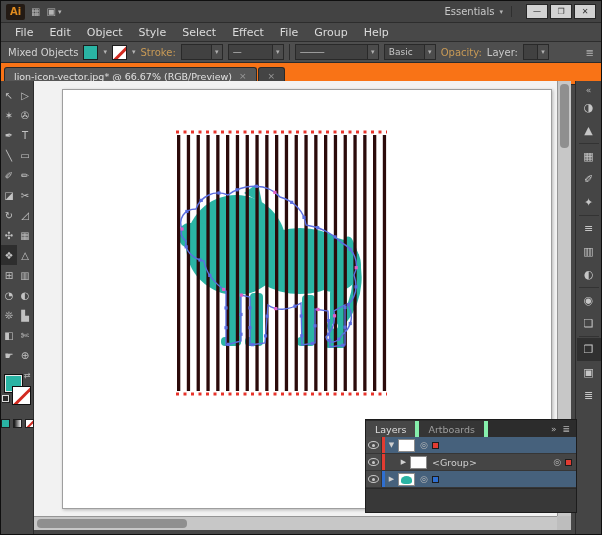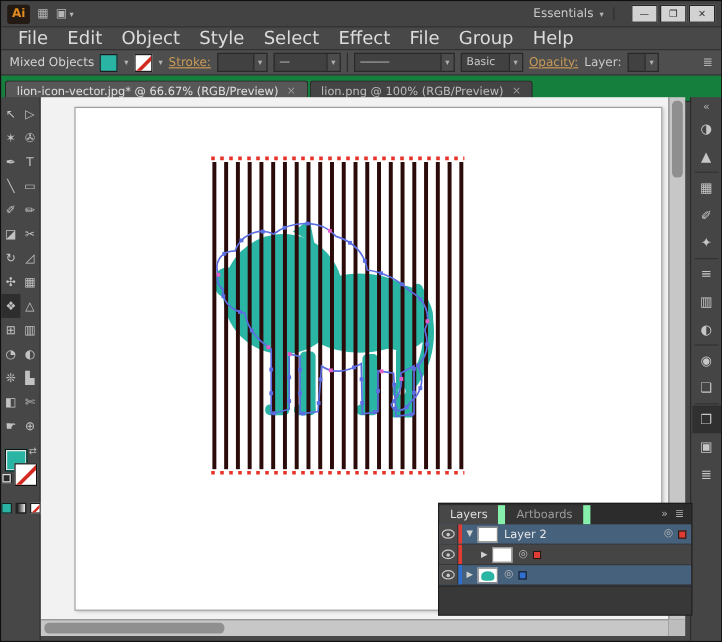--- a/index.html
+++ b/index.html
@@ -10,35 +10,35 @@
   .titlebar{position:absolute;left:0;top:0;right:0;height:22px;background:#434343;border-bottom:1px solid #2d2d2d;display:flex;align-items:center;gap:6px;padding:0 5px}
   .app-logo{width:19px;height:16px;background:#231a14;color:#e08b1f;font-weight:bold;font-size:10px;display:flex;align-items:center;justify-content:center;border-radius:2px}
   .tb-icon{color:#b5b5b5;font-size:10px;display:flex;align-items:center;gap:2px}
   .workspace{margin-left:auto;display:flex;align-items:center;gap:5px;color:#c9c9c9;font-size:10px;padding-right:8px;border-right:1px solid #2f2f2f}
   .win-btns{display:flex;gap:2px;margin-left:8px}
   .win-btn{width:22px;height:15px;background:#d2d2d2;border:1px solid #262626;color:#333;font-size:8px;display:flex;align-items:center;justify-content:center}
   .mini-arrow{font-size:7px;color:#b5b5b5}
 
   
   .menubar{position:absolute;left:0;top:22px;right:0;height:19px;background:#484848;border-bottom:1px solid #2d2d2d;display:flex;align-items:center;padding:0 6px}
-  .menu-item{padding:0 8px;font-size:15px;color:#dcdcdc}
+  .menu-item{padding:0 8px;font-size:11px;color:#dcdcdc}
 
   
   .controlbar{position:absolute;left:0;top:41px;right:0;height:21px;background:#4e4e4e;border-bottom:1px solid #2b2b2b;display:flex;align-items:center;padding:0 7px;gap:5px}
   .swatch{width:15px;height:15px;border:1px solid #1d1d1d;position:relative;flex:none}
   .swatch.none{background:#fff;overflow:hidden}
   .swatch.none::after{content:"";position:absolute;left:-4px;top:6px;width:24px;height:2.5px;background:#d22a20;transform:rotate(-45deg)}
-  .link{text-decoration:underline;color:#c89a56}
+  .link{color:#c89a56}
   .dd{height:16px;background:#414141;border:1px solid #292929;display:flex;align-items:center;color:#c9c9c9;overflow:hidden;flex:none}
   .ddval{flex:1;padding:0 4px;white-space:nowrap;font-size:9px}
   .ddarr{width:11px;height:100%;background:#4c4c4c;border-left:1px solid #292929;display:flex;align-items:center;justify-content:center;font-size:7px;color:#b0b0b0}
   .vsep{width:1px;height:16px;background:#2c2c2c;flex:none}
 
   
-  .tabbar{position:absolute;left:0;top:62px;right:0;height:22px;background:#15803d;border-bottom:1px solid #282828;display:flex;align-items:flex-end;padding-left:3px}
+  .tabbar{position:absolute;left:0;top:62px;right:0;height:22px;background:#f97316;border-bottom:1px solid #282828;display:flex;align-items:flex-end;padding-left:3px}
   .doc-tab{height:17px;display:flex;align-items:center;gap:7px;padding:0 9px;font-size:9.5px;color:#bdbdbd;background:#444;border:1px solid #292929;border-bottom:none;border-radius:3px 3px 0 0;margin-right:1px}
   .doc-tab.active{background:#575757;color:#e0e0e0}
   .tab-close{color:#9a9a9a;font-size:9px}
 
   
   .toolbar{position:absolute;left:0;top:80px;width:33px;bottom:0;background:#474747;border-right:1px solid #2c2c2c;display:flex;flex-wrap:wrap;align-content:flex-start;padding-top:4px}
   .tool{width:16px;height:20px;display:flex;align-items:center;justify-content:center;color:#c2c2c2;font-size:10px}
   .tool.active{background:#2e2e2e}
   .fillstroke{position:relative;width:33px;height:42px;margin-top:8px}
   .fs-fill{position:absolute;left:3px;top:1px;width:19px;height:19px;border:1px solid #101010;box-shadow:inset 0 0 0 1px #e9e9e9}
@@ -66,21 +66,21 @@
   
   .dock{position:absolute;right:0;top:80px;width:26px;bottom:0;background:#454545;border-left:1px solid #2b2b2b;display:flex;flex-direction:column;align-items:center;padding-top:2px}
   .dock-head{color:#b5b5b5;font-size:9px;height:13px;display:flex;align-items:center}
   .dock-icon{width:24px;height:23px;display:flex;align-items:center;justify-content:center;color:#c6c6c6;font-size:11px}
   .dock-icon.active{background:#303030}
   .dock-sep{width:20px;height:1px;background:#333;margin:1px 0}
 
   
   .layers{position:absolute;left:364px;top:418px;width:212px;height:94px;background:#3e3e3e;border:1px solid #1c1c1c;z-index:20;display:flex;flex-direction:column}
   .lp-head{height:17px;background:#2c2c2c;display:flex;align-items:flex-end}
-  .lp-tab{height:16px;padding:0 9px;display:flex;align-items:center;font-size:9.5px;color:#9d9d9d;background:#353535;border-right:6px solid #86efac}
+  .lp-tab{height:16px;padding:0 9px;display:flex;align-items:center;font-size:9.5px;color:#9d9d9d;background:#353535;border-right:4px solid #86efac}
   .lp-tab.active{background:#474747;color:#dedede}
   .lp-icons{margin-left:auto;display:flex;gap:6px;padding:0 6px;color:#b5b5b5;font-size:9px;align-items:center;height:100%}
   .lp-row{height:17px;display:flex;align-items:center;background:#454545;border-bottom:1px solid #363636}
   .lp-row.selected{background:#46617c}
   .lp-eye{width:16px;height:100%;background:#4a4a4a;border-right:1px solid #333;display:flex;align-items:center;justify-content:center;flex:none}
   .eye{width:11px;height:8px;border:1px solid #c8c8c8;border-radius:50%;position:relative}
   .eye::after{content:"";position:absolute;left:3px;top:2px;width:3px;height:3px;background:#c8c8c8;border-radius:50%}
   .lp-color{width:3px;height:100%;flex:none}
   .lp-indent{width:12px;flex:none}
   .lp-exp{width:13px;text-align:center;font-size:7px;color:#cfcfcf;flex:none}
@@ -158,21 +158,20 @@
     </div>
     <span style="margin-left:auto;color:#b5b5b5">≣</span>
   </div>
 
   <div class="tabbar">
     <div class="doc-tab active">
       <span>lion-icon-vector.jpg* @ 66.67% (RGB/Preview)</span>
       <span class="tab-close">×</span>
     </div>
     <div class="doc-tab">
-      <span>lion.png @ 100% (RGB/Preview)</span>
       <span class="tab-close">×</span>
     </div>
   </div>
 
   <div class="toolbar">
     <div class="tool">↖</div>
     <div class="tool">▷</div>
     <div class="tool">✶</div>
     <div class="tool">✇</div>
     <div class="tool">✒</div>
@@ -357,33 +356,33 @@
       </div>
     </div>
 
     <div class="lp-row selected">
       <div class="lp-eye">
           <div class="eye"></div>
         </div>
       <div class="lp-color" style="background: rgb(226, 60, 50);"></div>
       <span class="lp-exp">▼</span>
       <div class="lp-thumb"></div>
-      <span class="lp-name">Layer 2</span>
       <span class="lp-target">◎</span>
       <div class="lp-ind" style="background: rgb(226, 60, 50);"></div>
     </div>
 
     <div class="lp-row">
       <div class="lp-eye">
           <div class="eye"></div>
         </div>
       <div class="lp-color" style="background: rgb(226, 60, 50);"></div>
       <div class="lp-indent"></div>
       <span class="lp-exp">▶</span>
       <div class="lp-thumb"></div>
+      <span class="lp-name" style="color:#cfcfcf">&lt;Group&gt;</span>
       <span class="lp-target">◎</span>
       <div class="lp-ind" style="background: rgb(226, 60, 50);"></div>
     </div>
 
     <div class="lp-row selected">
       <div class="lp-eye">
           <div class="eye"></div>
         </div>
       <div class="lp-color" style="background: rgb(47, 111, 208);"></div>
       <span class="lp-exp">▶</span>

